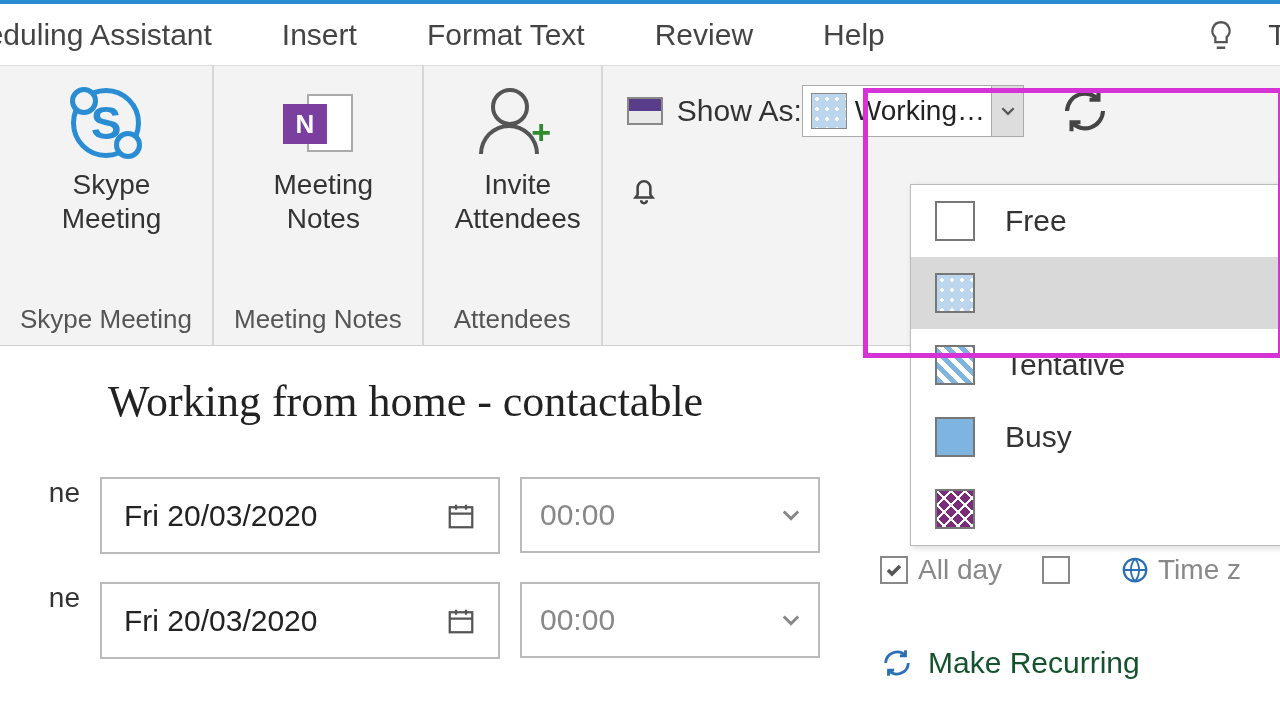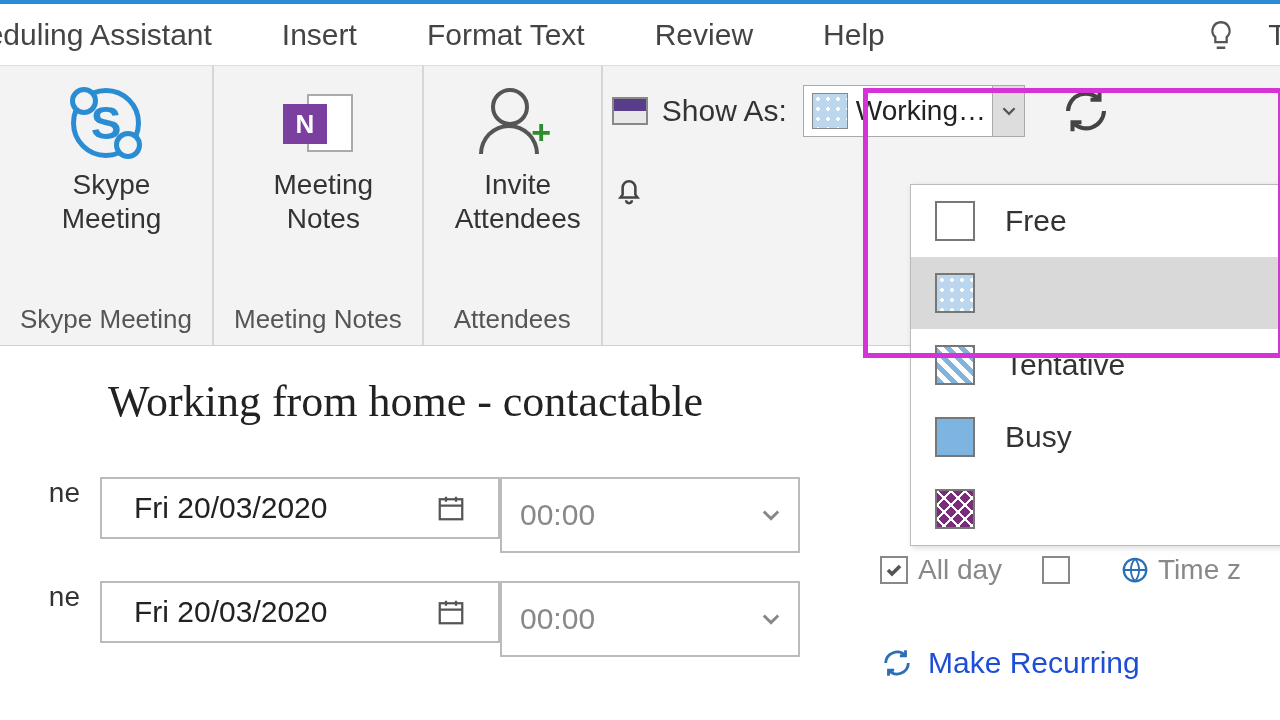--- a/index.html
+++ b/index.html
@@ -18,49 +18,49 @@
 .skype-icon::before, .skype-icon::after { content: ""; position: absolute; width: 18px; height: 18px; background: #f3f3f3; border: 5px solid #2a8dd4; border-radius: 50%; }
 .skype-icon::before { top: -6px; left: -6px; }
 .skype-icon::after { bottom: -6px; right: -6px; }
 .onenote-icon { width: 70px; height: 70px; position: relative; }
 .onenote-page { position: absolute; right: 0; top: 6px; width: 46px; height: 58px; background: #fff; border: 2px solid #aaa; }
 .onenote-badge { position: absolute; left: 0; top: 16px; width: 44px; height: 40px; background: #7b3fa0; color: #fff; display: flex; align-items: center; justify-content: center; font-size: 26px; font-weight: bold; }
 .invite-icon { width: 70px; height: 70px; position: relative; }
 .invite-head { width: 38px; height: 38px; border: 4px solid #555; border-radius: 50%; position: absolute; top: 0; left: 14px; }
 .invite-body { width: 60px; height: 30px; border: 4px solid #555; border-bottom: none; border-radius: 30px 30px 0 0; position: absolute; bottom: 4px; left: 2px; }
 .invite-plus { position: absolute; bottom: 6px; right: -4px; color: #2e8b2e; font-size: 34px; font-weight: bold; }
-.options { flex: 1; padding: 18px 9px 6px; position: relative; }
+.options { flex: 1; padding: 18px 24px 6px; position: relative; }
 .opt-row { display: flex; align-items: center; font-size: 30px; color: #333; margin-bottom: 34px; }
 .showas-icon { width: 36px; height: 28px; background: linear-gradient(#5a3d8a 50%, #e8e8e8 50%); border: 2px solid #888; margin-right: 14px; }
 .bell-icon { width: 34px; height: 34px; margin-right: 14px; }
-.showas-dd { display: inline-flex; align-items: center; border: 1px solid #aaa; background: #fff; height: 52px; margin-left: 16px; position: relative; }
+.showas-dd { display: inline-flex; align-items: center; border: 1px solid #aaa; background: #fff; height: 52px; margin-left: 0; position: relative; }
 .dd-swatch { width: 36px; height: 36px; background: #bcd6ed; margin: 0 8px; border: 1px solid #888; background-image: radial-gradient(#fff 2px, transparent 2px); background-size: 10px 10px; }
 .dd-text { font-size: 28px; color: #222; padding-right: 6px; }
 .dd-arrow { width: 32px; height: 50px; background: #ddd; display: flex; align-items: center; justify-content: center; border-left: 1px solid #aaa; }
 .refresh-icon { width: 54px; height: 54px; margin-left: 34px; }
 .highlight-box { position: absolute; border: 5px solid #d633d6; pointer-events: none; z-index: 5; top: 88px; left: 863px; width: 420px; height: 270px; }
 .dropdown { position: absolute; top: 184px; left: 910px; width: 380px; background: #fff; border: 1px solid #bbb; z-index: 4; box-shadow: 2px 2px 6px rgba(0,0,0,0.15); }
 .dd-item { display: flex; align-items: center; padding: 16px 24px; font-size: 30px; color: #333; cursor: pointer; }
 .dd-item.sel { background: #d9d9d9; }
 .sw { width: 40px; height: 40px; border: 2px solid #777; margin-right: 30px; }
 .sw-free { background: #fff; }
 .sw-we { background: #bcd6ed; background-image: radial-gradient(#fff 2px, transparent 2px); background-size: 10px 10px; }
 .sw-tent { background: repeating-linear-gradient(45deg, #7db4e0, #7db4e0 5px, #fff 5px, #fff 10px); }
 .sw-busy { background: #7db4e0; }
 .sw-ooo { background: #7b2d7b; background-image: linear-gradient(45deg, transparent 45%, #fff 45%, #fff 55%, transparent 55%), linear-gradient(-45deg, transparent 45%, #fff 45%, #fff 55%, transparent 55%); background-size: 14px 14px; }
 .form { padding: 30px 100px 0; }
 .subject { font-size: 44px; color: #222; margin-bottom: 50px; margin-left: 8px; font-family: Liberation Serif, serif; }
 .form-row { display: flex; align-items: flex-start; margin-bottom: 28px; }
 .row-label { width: 50px; font-size: 28px; color: #333; text-align: right; margin-left: -70px; margin-right: 20px; }
-.date-box { width: 400px; height: 62px; border: 2px solid #bbb; display: flex; align-items: center; padding: 0 32px; font-size: 30px; color: #222; justify-content: space-between; }
+.date-box { width: 400px; height: 77px; border: 2px solid #bbb; display: flex; align-items: center; padding: 0 22px; font-size: 30px; color: #222; margin-right: 20px; justify-content: space-between; }
 .cal-icon { width: 30px; height: 30px; }
 .time-box { width: 300px; height: 76px; border: 2px solid #bbb; display: flex; align-items: center; justify-content: space-between; padding: 0 18px; font-size: 30px; color: #888; }
 .checks { position: absolute; left: 880px; top: 554px; display: flex; align-items: center; font-size: 28px; color: #888; }
 .chk { width: 28px; height: 28px; border: 2px solid #888; margin-right: 10px; display: inline-flex; align-items: center; justify-content: center; }
-.make-recur { position: absolute; left: 880px; top: 646px; display: flex; align-items: center; font-size: 30px; color: #1d4ed8; }
+.make-recur { position: absolute; left: 880px; top: 646px; display: flex; align-items: center; font-size: 30px; color: #14532d; }
 .recur-icon { width: 34px; height: 34px; margin-right: 14px; }
 .globe-icon { width: 30px; height: 30px; margin: 0 8px 0 40px; }
 </style>
 </head>
 <body>
 
 <div class="topbar"></div>
 
 <div class="tabs">
   <div class="tab">heduling Assistant</div>

